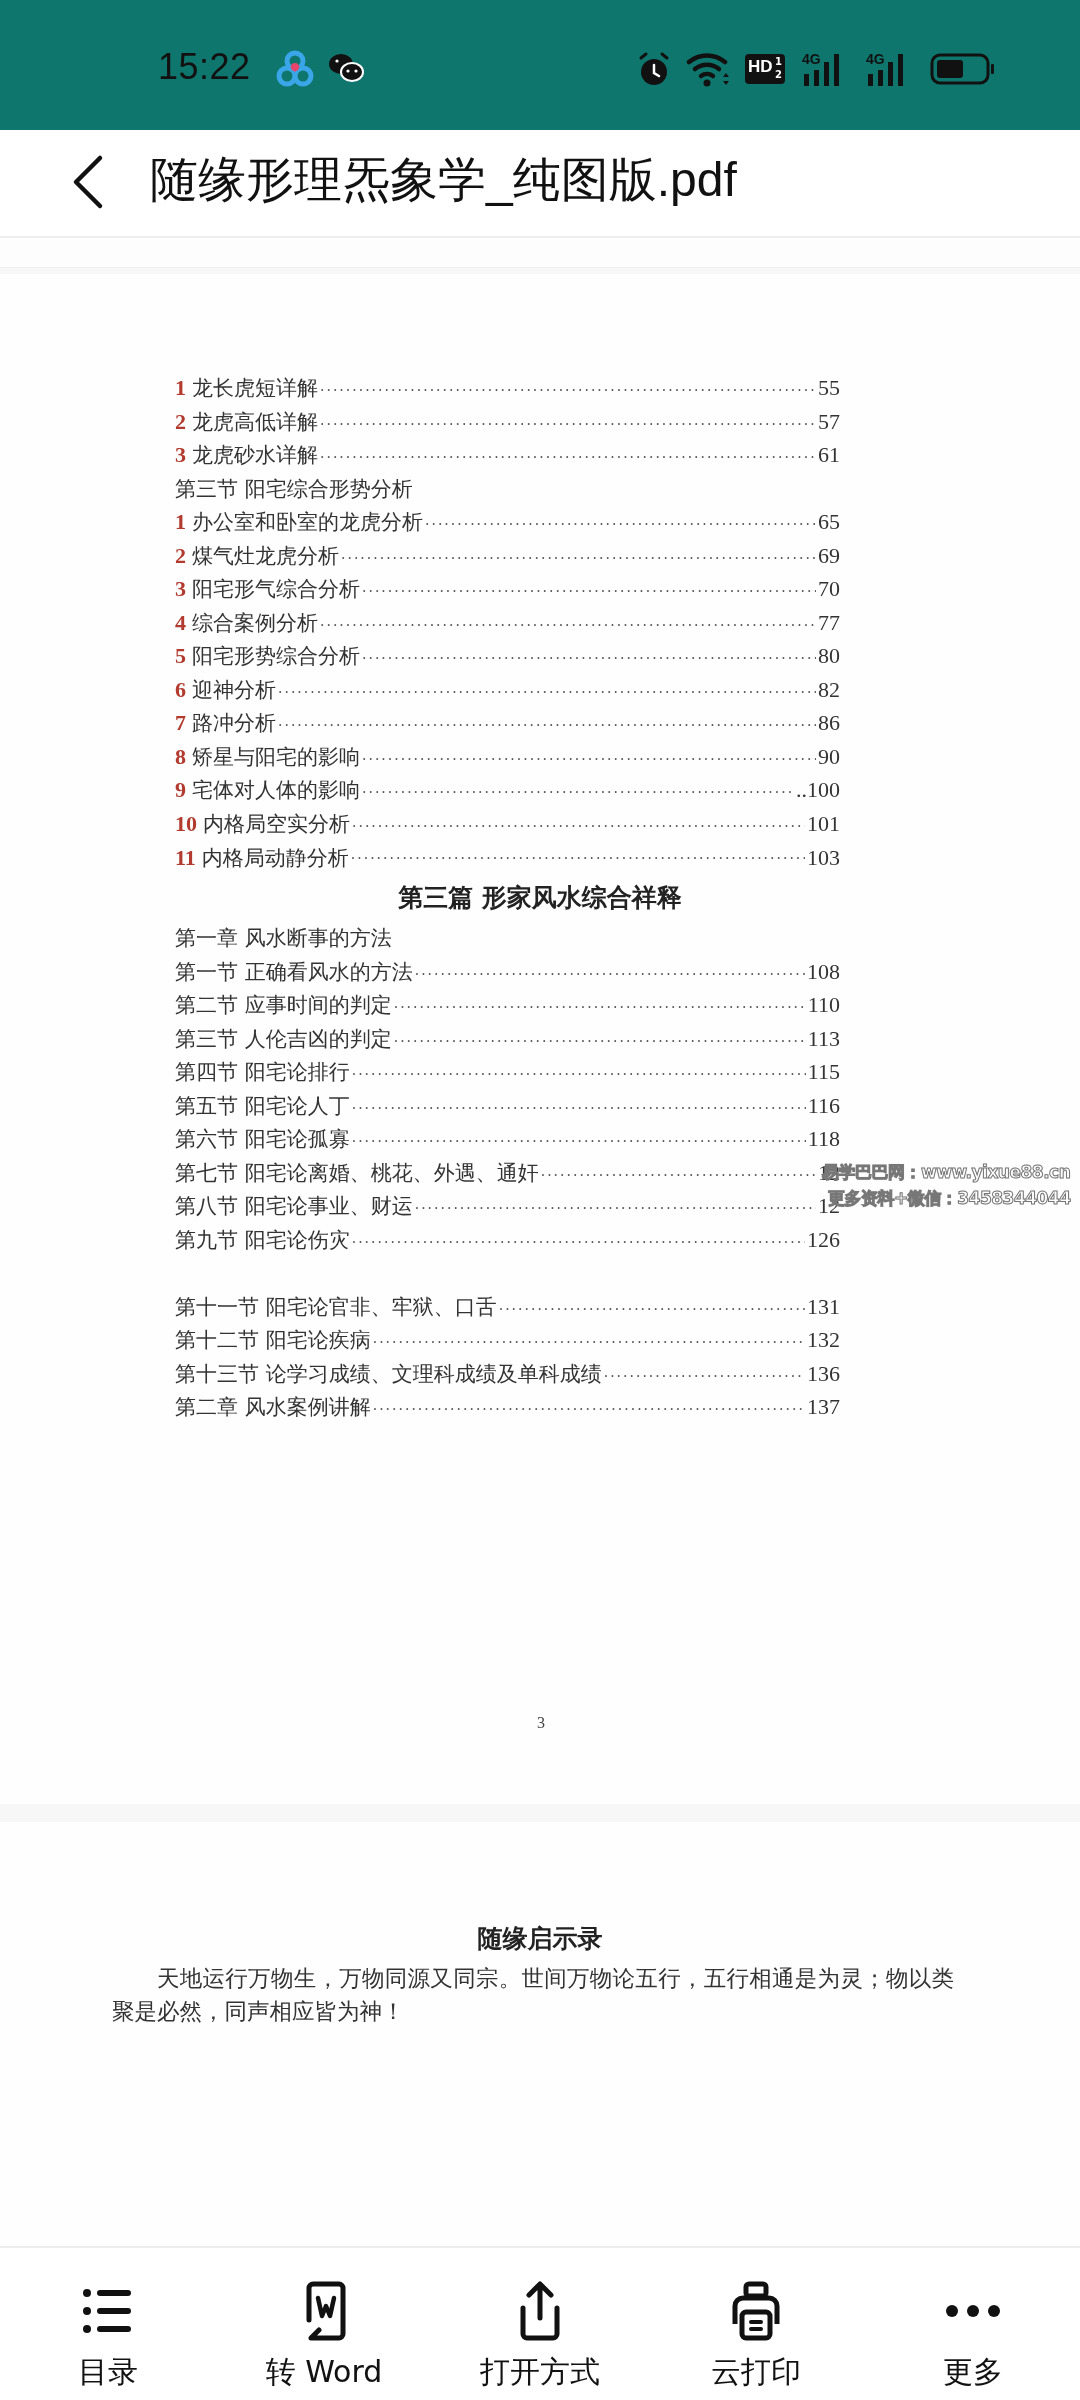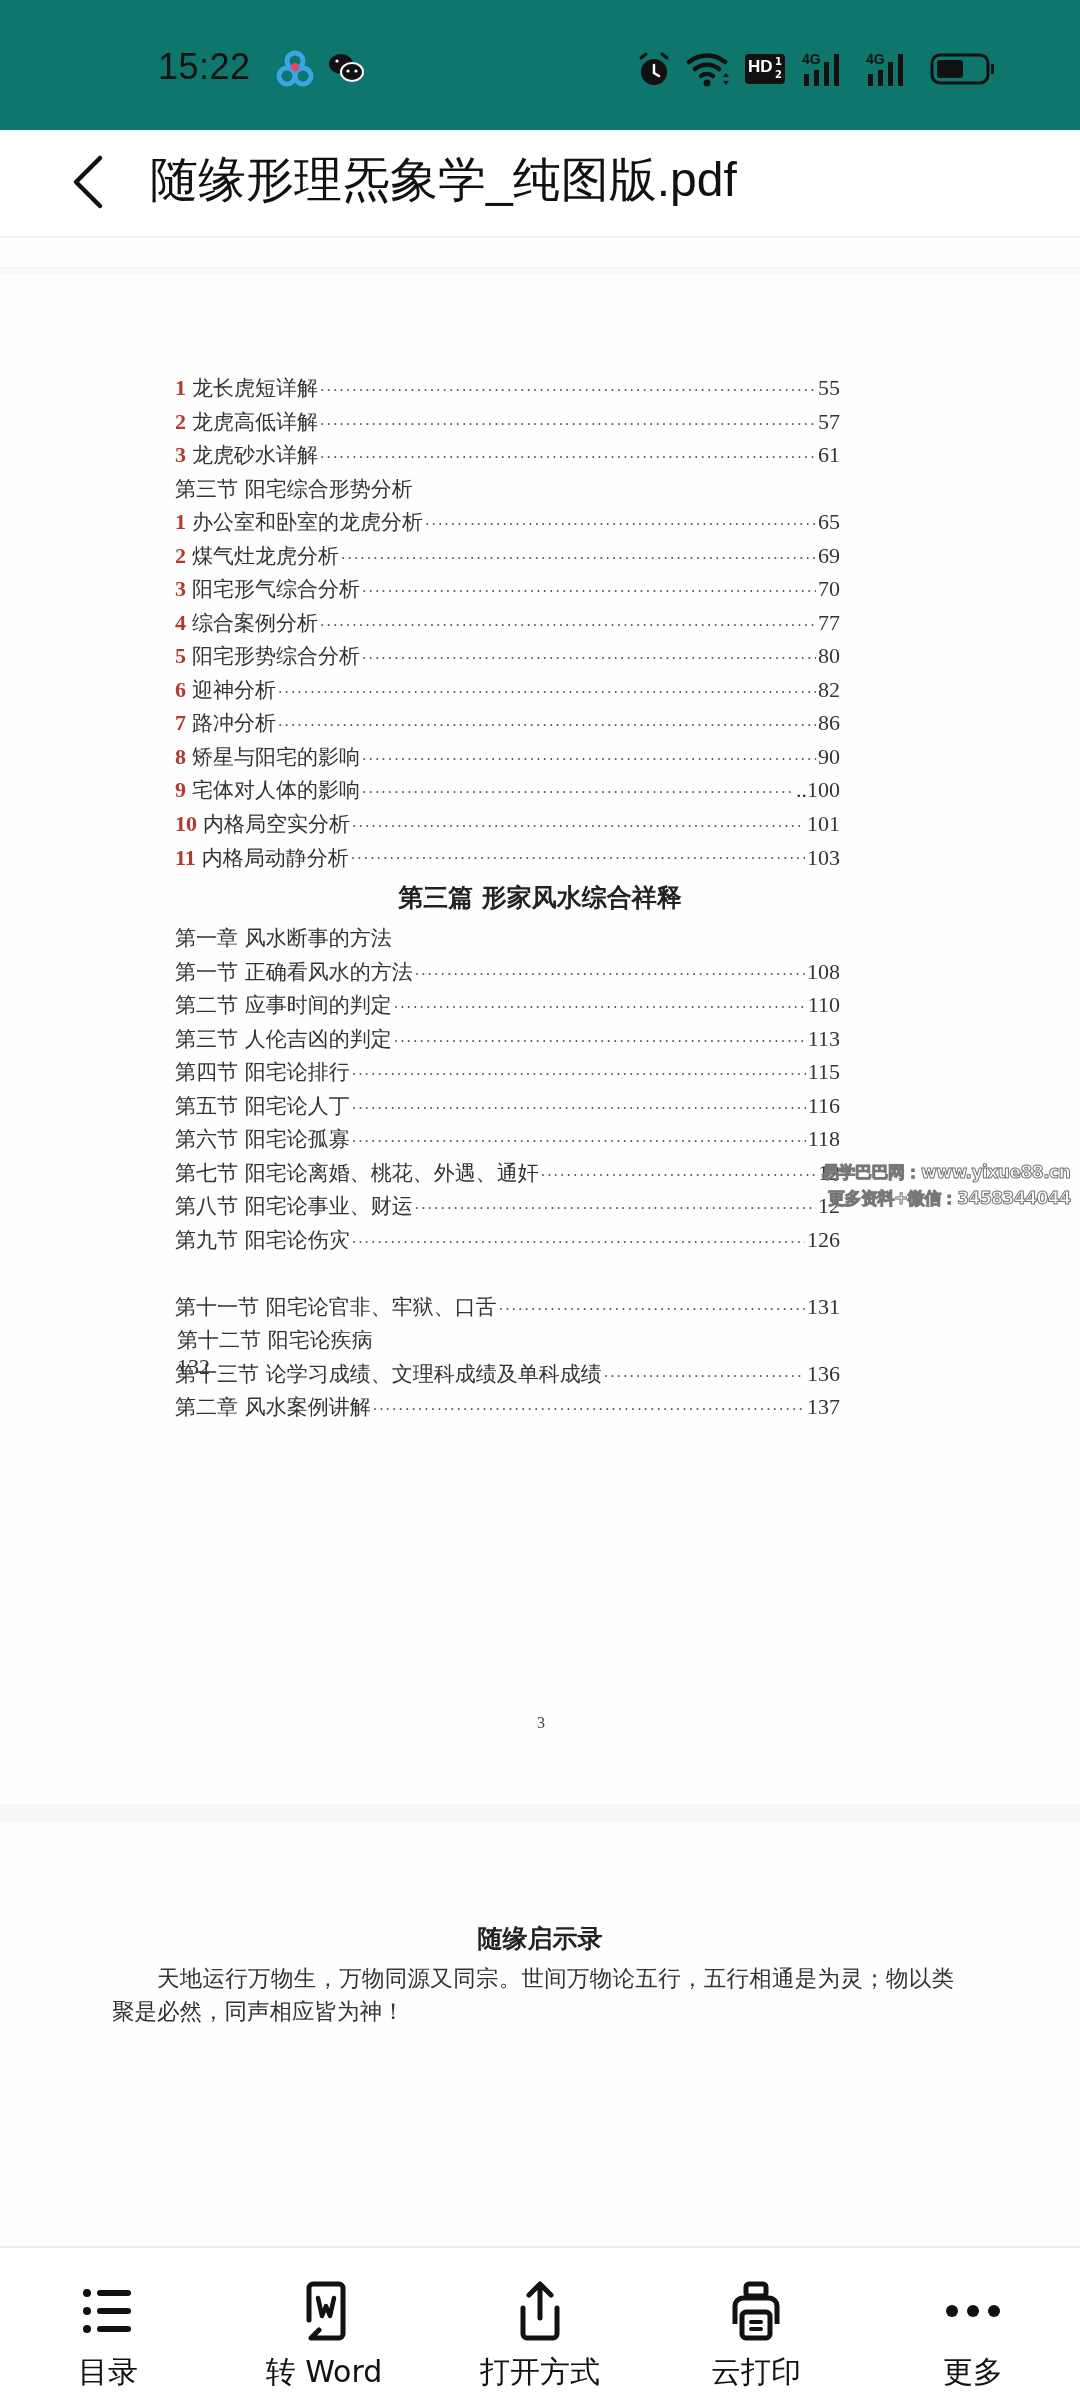--- a/index.html
+++ b/index.html
@@ -267,21 +267,21 @@
     <div class="toc-line" style="top:951.5px;">
       <span class="toc-text">第九节  阳宅论伤灾</span>
       <span class="toc-leader"></span>
       <span class="toc-page">126</span>
     </div>
     <div class="toc-line" style="top:1018.5px;">
       <span class="toc-text">第十一节  阳宅论官非、牢狱、口舌</span>
       <span class="toc-leader"></span>
       <span class="toc-page">131</span>
     </div>
-    <div class="toc-line" style="top:1052px;flex-direction:column;">
+    <div class="toc-line" style="top:1052px;">
       <span class="toc-text">第十二节  阳宅论疾病</span>
       <span class="toc-leader"></span>
       <span class="toc-page">132</span>
     </div>
     <div class="toc-line" style="top:1085.5px;">
       <span class="toc-text">第十三节  论学习成绩、文理科成绩及单科成绩</span>
       <span class="toc-leader"></span>
       <span class="toc-page">136</span>
     </div>
     <div class="toc-line" style="top:1119px;">

